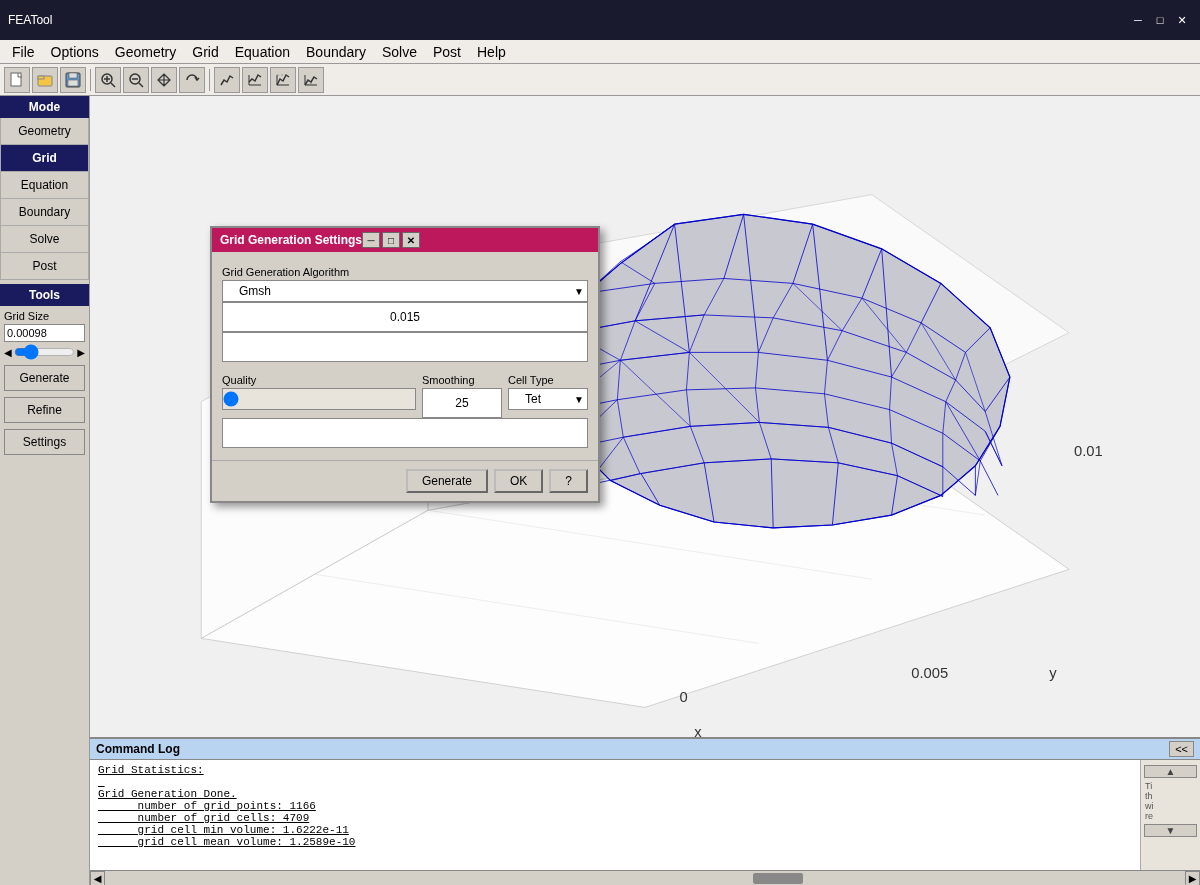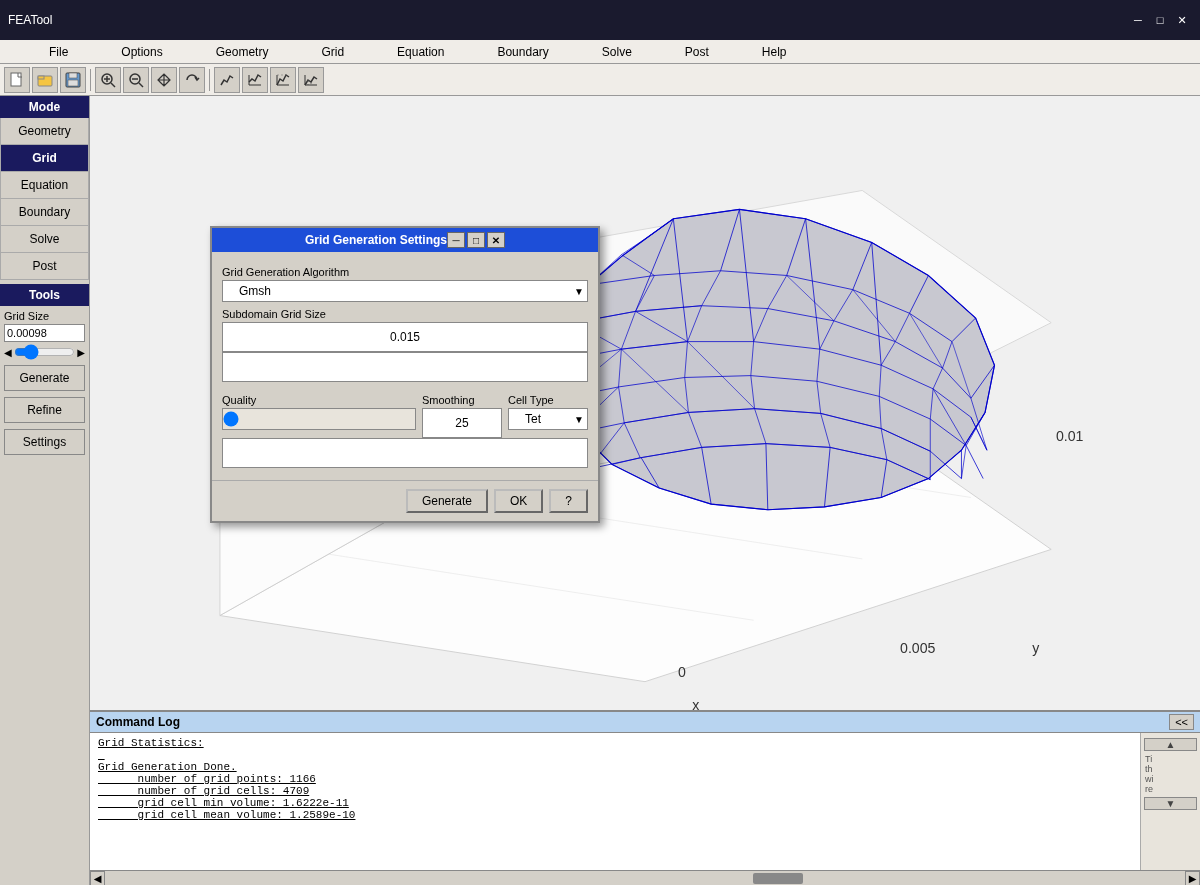--- a/index.html
+++ b/index.html
@@ -15,21 +15,21 @@
       width: 20px; height: 18px; background: transparent; border: none; color: white;
       cursor: pointer; font-size: 11px; display: flex; align-items: center; justify-content: center;
     }
 
     
     #menubar {
       height: 24px; background: #f0ede8; display: flex; align-items: center;
       border-bottom: 1px solid #999; padding: 0 4px;
     }
     #menubar .menu-item {
-      padding: 2px 8px; cursor: pointer; font-size: 12px; color: #000; margin-left: 37px;
+      padding: 2px 8px; cursor: pointer; font-size: 14px; color: #000;
     }
 
     
     #toolbar {
       height: 32px; background: #f0ede8; display: flex; align-items: center;
       padding: 2px 4px; border-bottom: 1px solid #999; gap: 2px;
     }
     .toolbar-btn {
       width: 26px; height: 26px; background: #d4d0c8; border: 1px solid #999;
       display: flex; align-items: center; justify-content: center; cursor: pointer;
@@ -80,22 +80,22 @@
       padding: 1px 5px; font-size: 11px;
     }
 
     
     #dialog {
       position: absolute; top: 130px; left: 120px; width: 390px;
       background: #d4d0c8; border: 2px solid #888; z-index: 100;
       box-shadow: 4px 4px 8px rgba(0,0,0,0.4);
     }
     #dialog-titlebar {
-      background: #1d4ed8; color: white; padding: 4px 8px;
-      display: flex; align-items: center; justify-content: center;
+      background: #be185d; color: white; padding: 4px 8px;
+      display: flex; align-items: center; justify-content: flex-start;
       font-weight: bold; font-size: 12px; cursor: move;
     }
     #dialog-titlebar .dialog-controls { display: flex; gap: 2px; }
     #dialog-titlebar .dialog-btn {
       width: 18px; height: 16px; background: #d4d0c8; border: 1px solid #666;
       cursor: pointer; font-size: 10px; display: flex; align-items: center; justify-content: center;
       color: #000;
     }
     .dialog-body { padding: 8px 10px; }
     .dialog-label { font-size: 11px; color: #000; margin-bottom: 2px; margin-top: 6px; }
@@ -126,21 +126,21 @@
     }
     .dialog-action-btn {
       background: #d4d0c8; border: 2px outset #bbb; padding: 3px 14px;
       font-size: 12px; cursor: pointer;
     }
 
     #app-wrapper { display: flex; flex-direction: column; height: 885px; }
     #content-row { display: flex; flex: 1; overflow: hidden; }
     #right-content { flex: 1; display: flex; flex-direction: column; overflow: hidden; }
     #canvas-wrapper { flex: 1; position: relative; background: #f0f0f0; overflow: hidden; }
-    #bottom-wrapper { height: 175px; border-top: 2px solid #888; display: flex; flex-direction: column; background: white; }
+    #bottom-wrapper { height: 148px; border-top: 2px solid #888; display: flex; flex-direction: column; background: white; }
     #bottom-log-row { display: flex; flex: 1; overflow: hidden; }
     #log-content { flex: 1; overflow-y: auto; padding: 4px 8px; font-family: 'Courier New', monospace; font-size: 11px; text-decoration: underline; }
     #log-right { width: 60px; background: #e8e4dc; border-left: 1px solid #aaa; font-size: 10px; padding: 4px 2px; color: #444; }
     .log-scroll-up, .log-scroll-dn { text-align: center; cursor: pointer; background: #d4d0c8; border: 1px solid #888; margin: 1px; }
     #bottom-hscroll { height: 15px; background: #d4d0c8; border-top: 1px solid #888; display: flex; align-items: center; }
     #bottom-hscroll-left { width: 15px; height: 15px; background: #d4d0c8; border: 1px solid #888; display: flex; align-items: center; justify-content: center; cursor: pointer; font-size: 10px; }
     #bottom-hscroll-right { width: 15px; height: 15px; background: #d4d0c8; border: 1px solid #888; display: flex; align-items: center; justify-content: center; cursor: pointer; font-size: 10px; }
     #bottom-hscroll-track { flex: 1; height: 15px; position: relative; }
     #bottom-hscroll-thumb { width: 50px; height: 11px; background: #888; position: absolute; top: 2px; left: 60%; border-radius: 2px; }
   </style>
@@ -490,21 +490,20 @@
           <div class="dialog-body">
             <div class="dialog-label">Grid Generation Algorithm</div>
             <div class="dialog-select-wrap">
               <select class="dialog-select">
                 <option>Gmsh</option>
                 <option>Delaunay</option>
                 <option>Advancing Front</option>
               </select>
             </div>
 
-            <div class="dialog-label">Subdomain Grid Size</div>
             <input type="text" class="dialog-input" value="0.015" style="">
 
             <input type="text" class="dialog-input" value="" style="">
 
             <div class="dialog-row">
               <div class="dialog-col">
                 <div class="dialog-label">Quality</div>
                 <div class="quality-slider-wrap">
                   <input type="range" min="0" max="100" value="0" class="quality-slider" style="">
                 </div>

